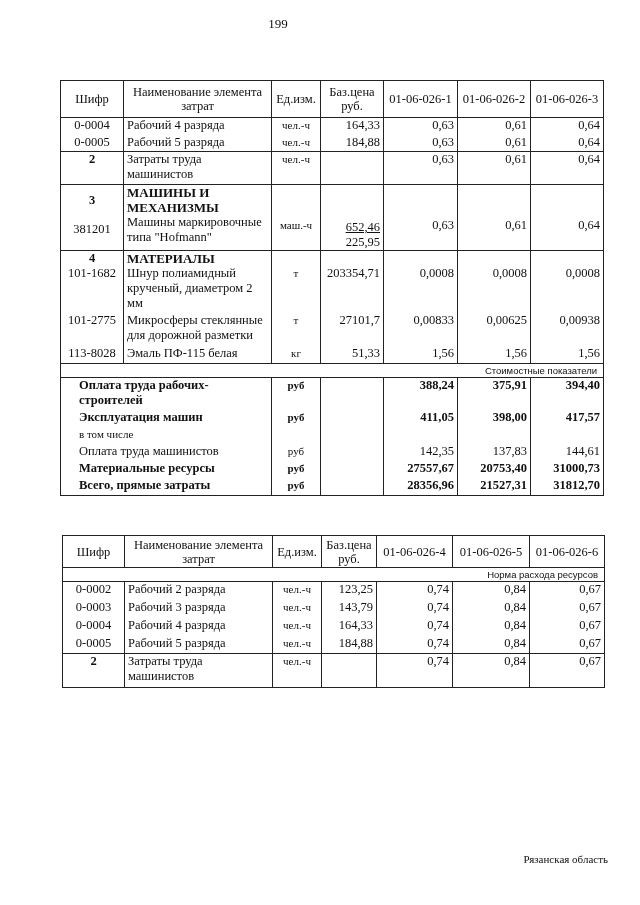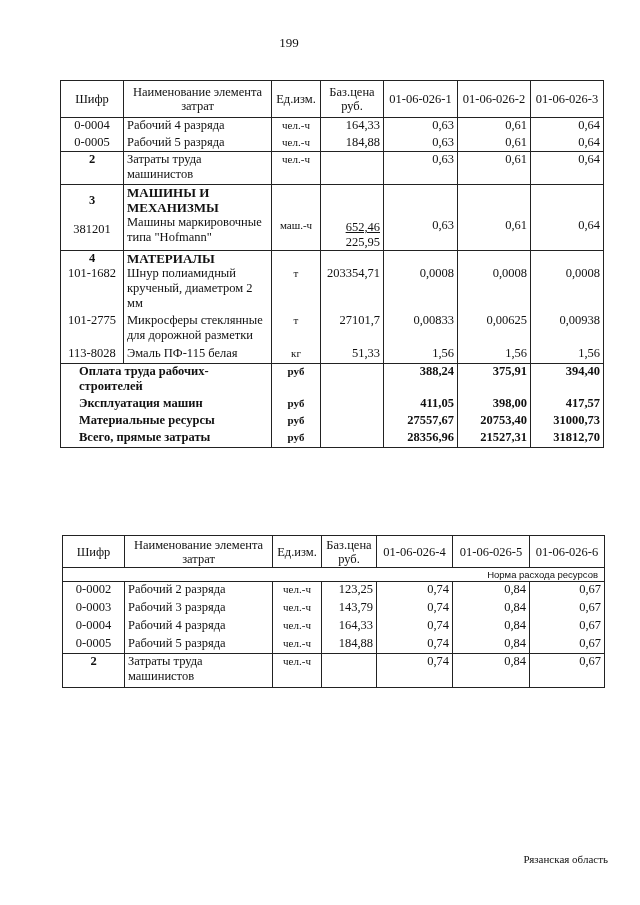--- a/index.html
+++ b/index.html
@@ -1,20 +1,20 @@
 <!DOCTYPE html>
 <html><head>
 <meta charset="utf-8">
 <style>
   html, body { margin: 0; padding: 0; }
   body {
     width: 640px; height: 905px; background: #ffffff; position: relative; overflow: hidden;
     font-family: "Liberation Serif", "DejaVu Serif", serif; color: #111; font-size: 12.5px;
   }
-  .page-num { position: absolute; left: 0; width: 556px; top: 35px; text-align: center; font-size: 13px; padding-left: 11px; }
+  .page-num { position: absolute; left: 0; width: 556px; top: 16px; text-align: center; font-size: 13px; }
   .footer { position: absolute; right: 32px; top: 853px; font-size: 11px; }
   table { position: absolute; border-collapse: collapse; table-layout: fixed; }
   td { border-left: 1px solid #222; border-right: 1px solid #222; padding: 0 3px; line-height: 15px; vertical-align: top; overflow: hidden; }
   tr.hdr td { border-top: 1.5px solid #222; border-bottom: 1.5px solid #222; text-align: center; vertical-align: middle; line-height: 14px; margin-top: 48px; }
   tr.sep td { border-top: 1.5px solid #222; }
   tr.last td { border-bottom: 1.5px solid #222; }
   .c { text-align: center; }
   .r { text-align: right; }
   .b { font-weight: bold; }
   .sm { font-size: 11px; }
@@ -126,36 +126,55 @@
   </tr>
   <tr class="last" style="height:17px">
     <td class="c">113-8028</td>
     <td>Эмаль ПФ-115 белая</td>
     <td class="c sm">кг</td>
     <td class="r">51,33</td>
     <td class="r">1,56</td>
     <td class="r">1,56</td>
     <td class="r">1,56</td>
   </tr>
+  <tr class="caption" style="height:14px">
+    <td class="first" colspan="7" style="border-right:1px solid #222; padding-right:6px">Стоимостные показатели</td>
+  </tr>
 
   <tr class="sep" style="height:33px">
     <td colspan="2" class="b ind" style="border-right:none">Оплата труда рабочих-строителей</td>
     <td class="c b sm">руб</td>
     <td></td>
     <td class="r b">388,24</td>
     <td class="r b">375,91</td>
     <td class="r b">394,40</td>
   </tr>
   <tr style="height:17px">
     <td colspan="2" class="b ind" style="border-right:none">Эксплуатация машин</td>
     <td class="c b sm">руб</td>
     <td></td>
     <td class="r b">411,05</td>
     <td class="r b">398,00</td>
     <td class="r b">417,57</td>
+  </tr>
+  <tr style="height:17px">
+    <td colspan="2" class="ind sm" style="border-right:none">в том числе</td>
+    <td></td>
+        <td></td>
+        <td></td>
+        <td></td>
+        <td></td>
+  </tr>
+  <tr style="height:17px">
+    <td colspan="2" class="ind" style="border-right:none">Оплата труда машинистов</td>
+    <td class="c sm">руб</td>
+    <td></td>
+    <td class="r">142,35</td>
+    <td class="r">137,83</td>
+    <td class="r">144,61</td>
   </tr>
   <tr style="height:17px">
     <td colspan="2" class="b ind" style="border-right:none">Материальные ресурсы</td>
     <td class="c b sm">руб</td>
     <td></td>
     <td class="r b">27557,67</td>
     <td class="r b">20753,40</td>
     <td class="r b">31000,73</td>
   </tr>
   <tr class="last" style="height:17px">

